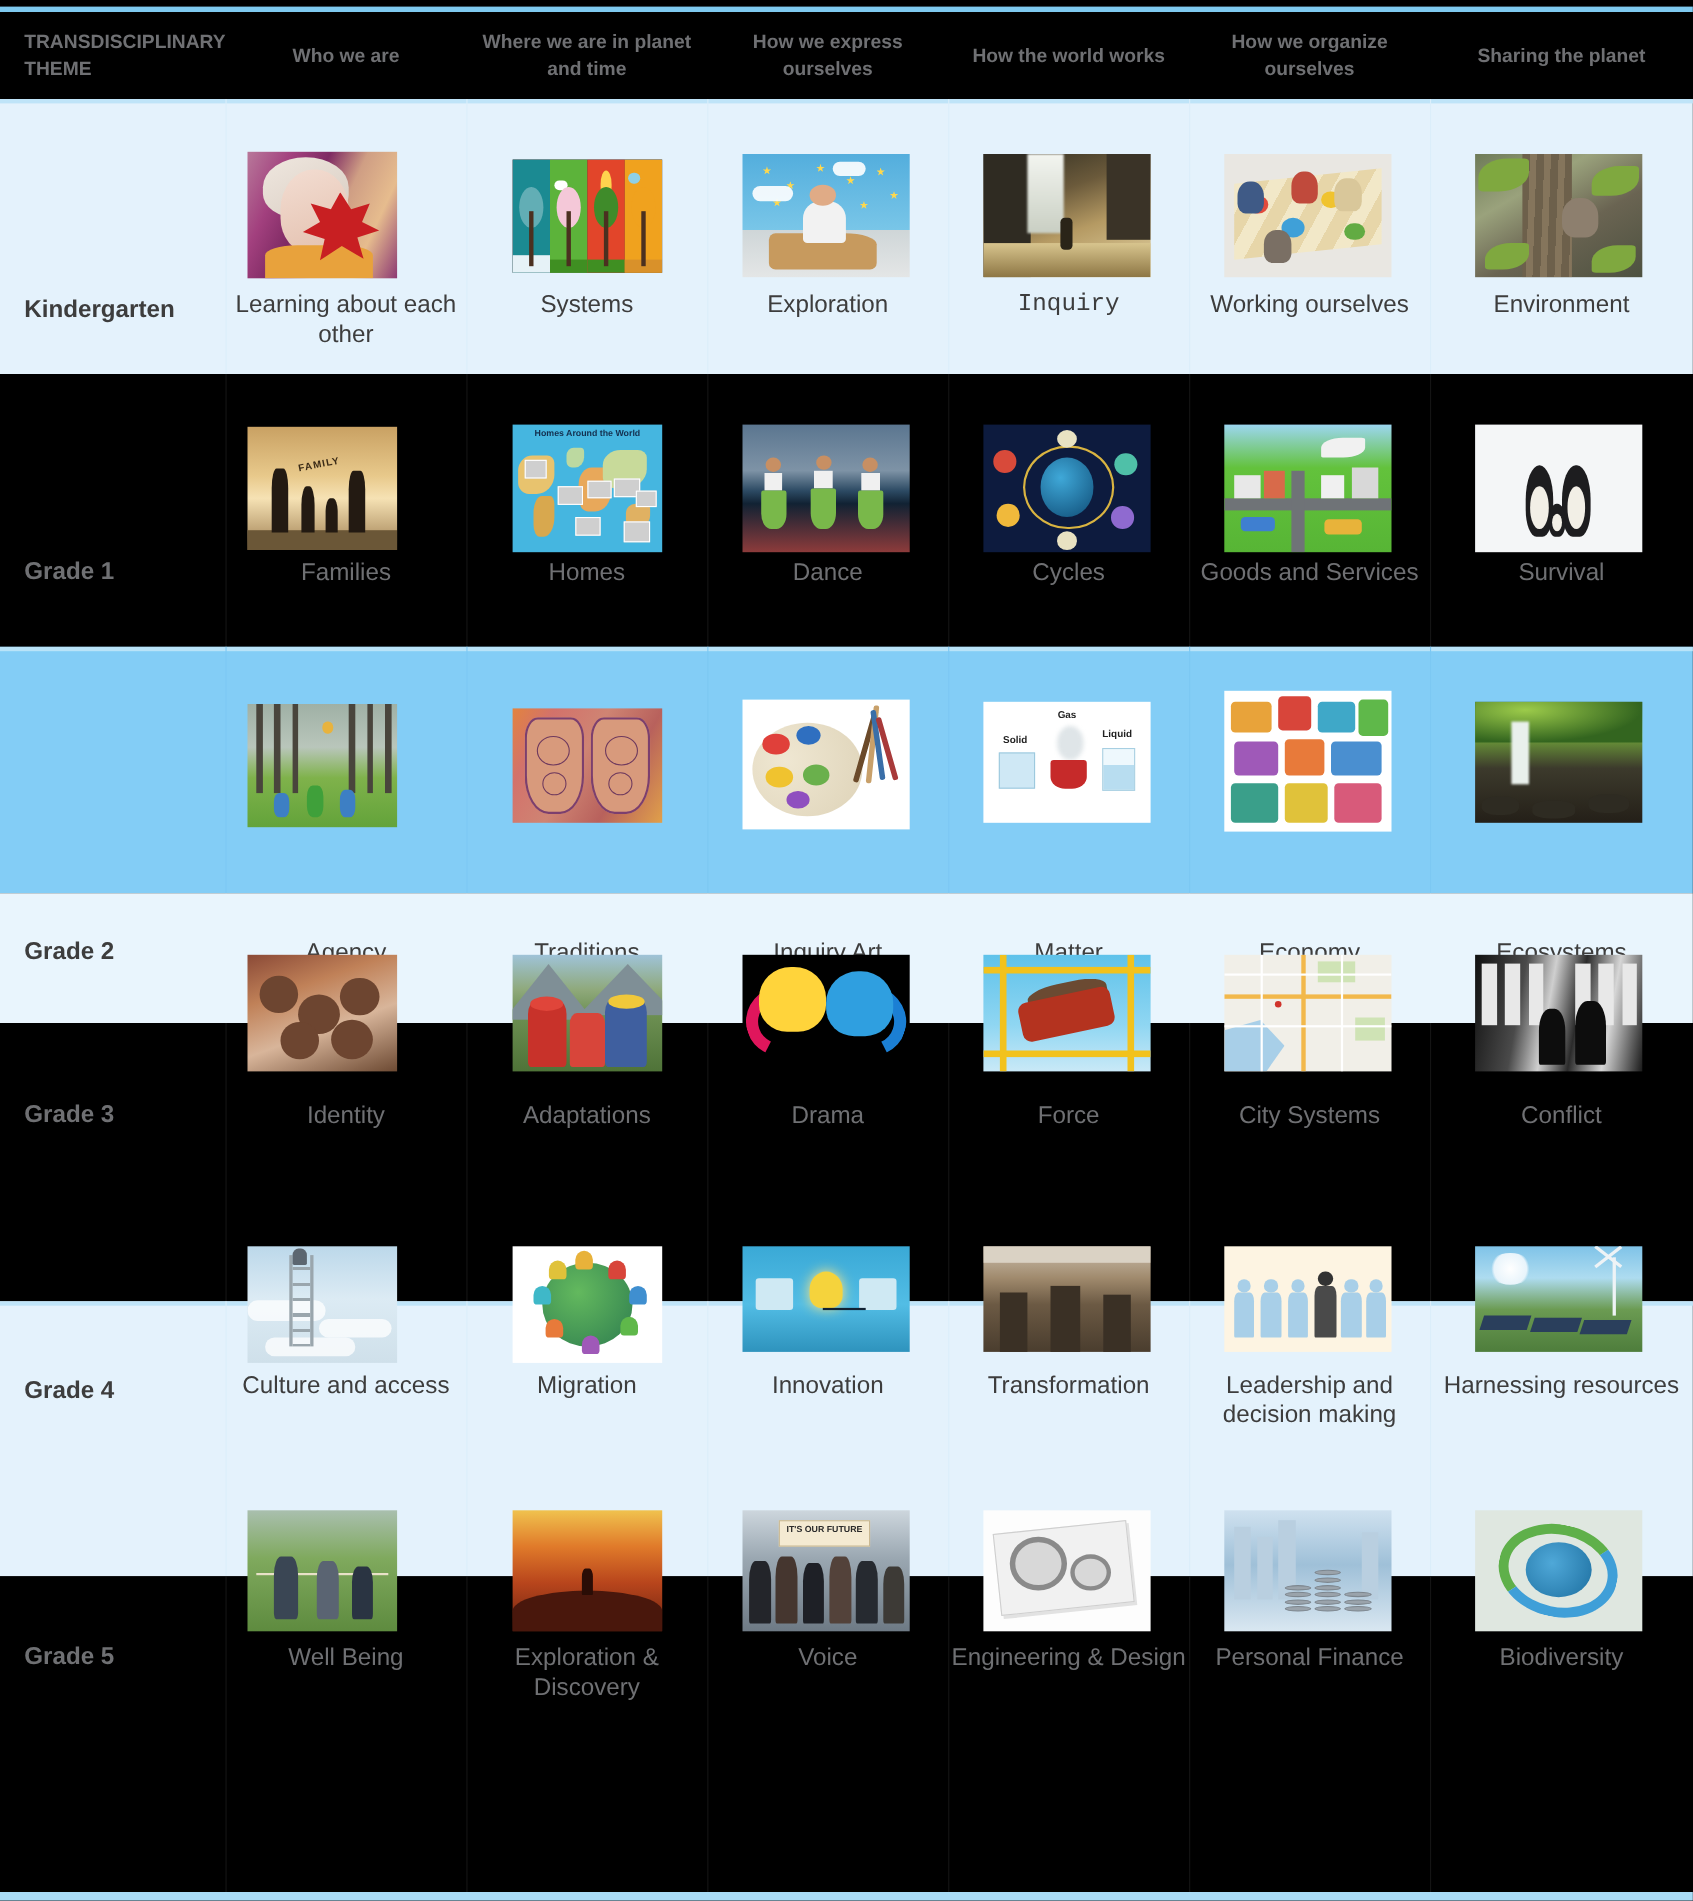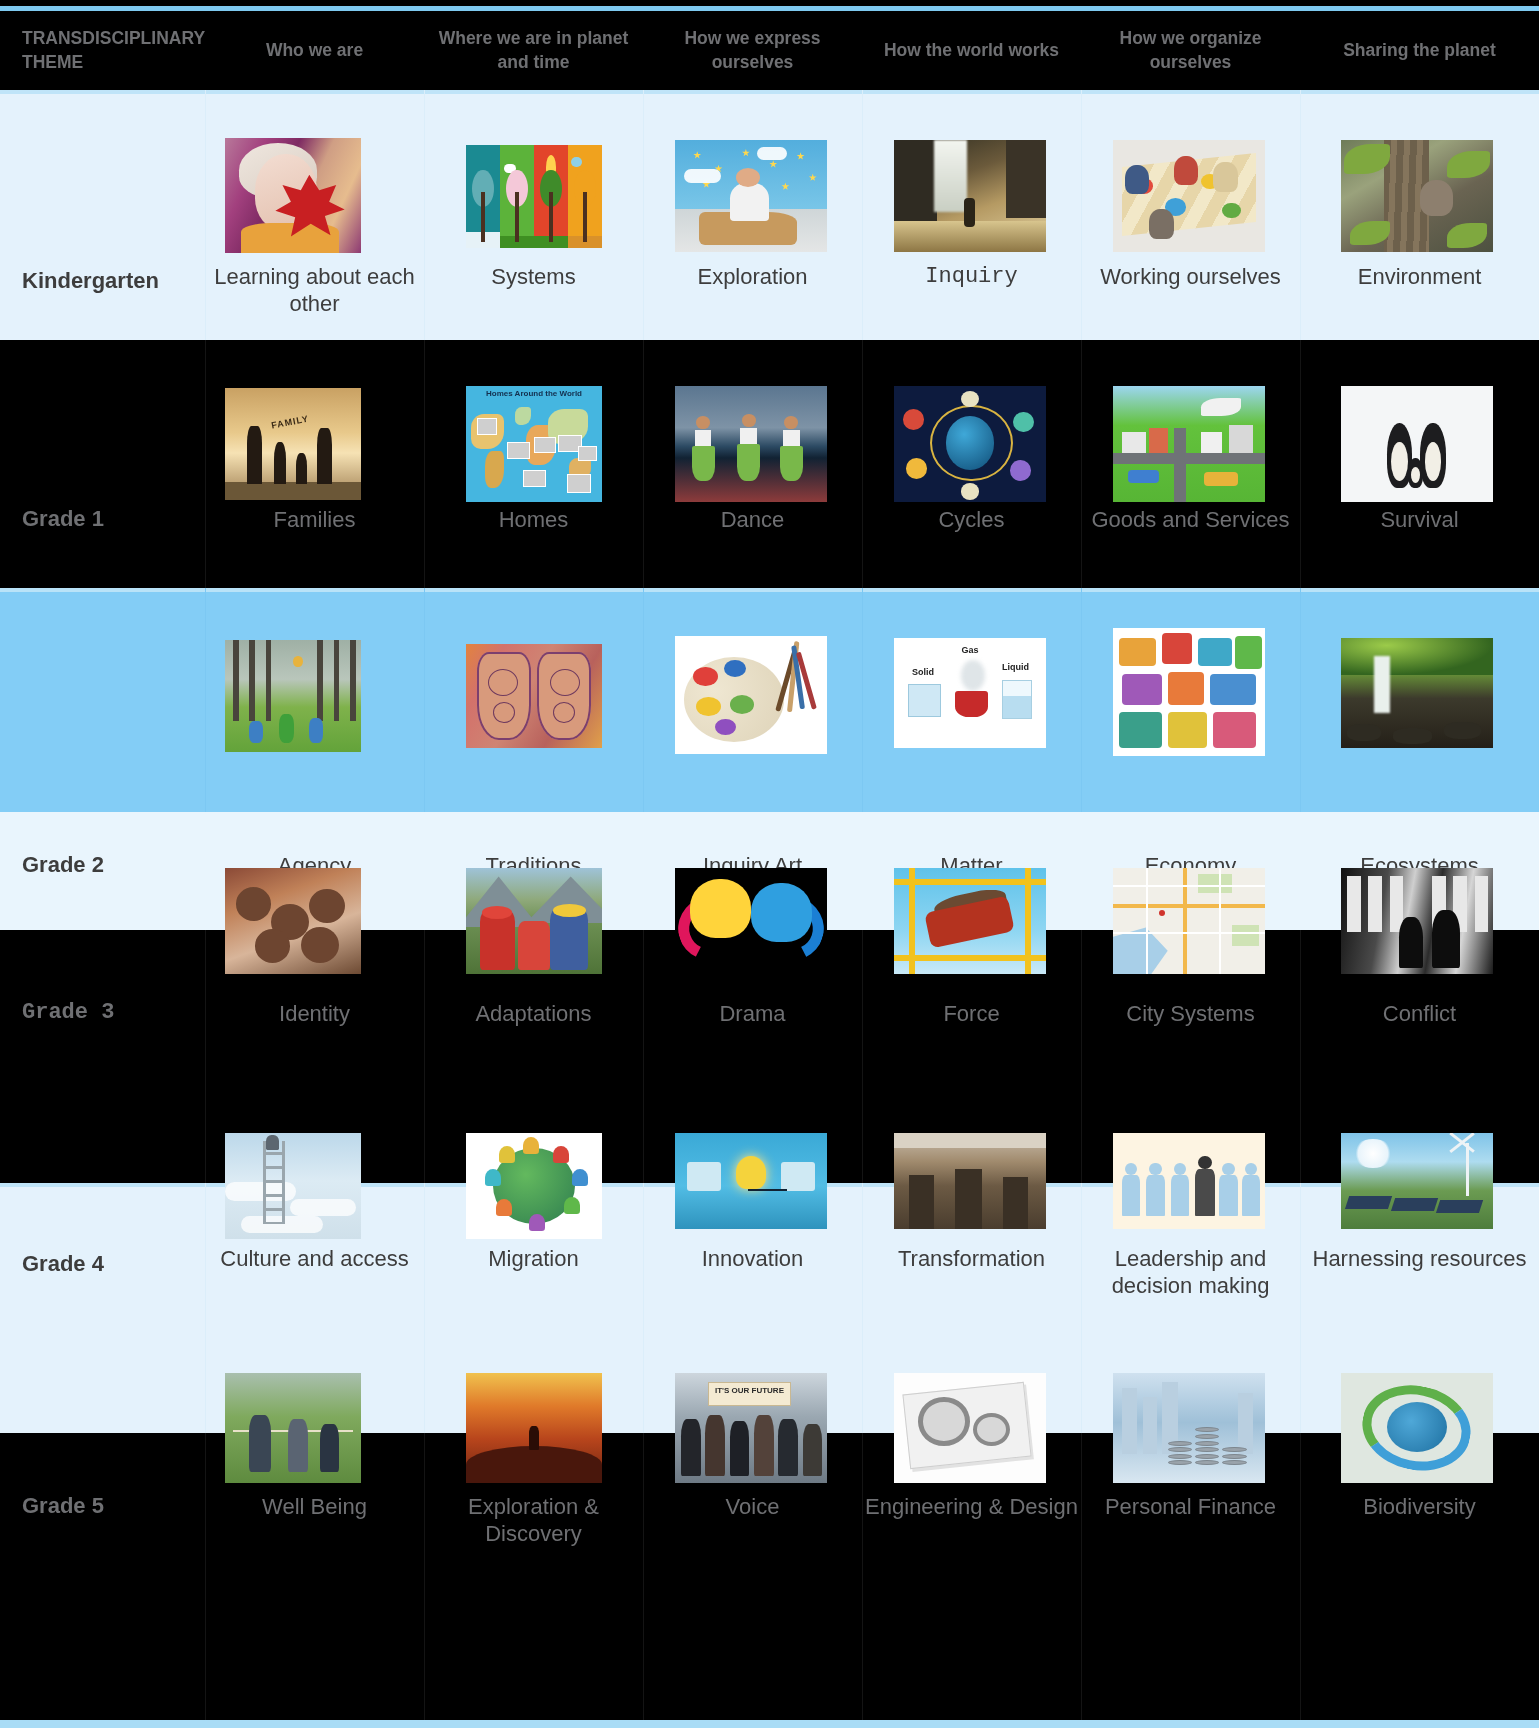--- a/index.html
+++ b/index.html
@@ -683,21 +683,21 @@
   </div>
 
   <div class="row t-dark" style="top:930px;height:253px;">
     <div class="vdiv" style="left:205px"></div>
       <div class="vdiv" style="left:424px"></div>
       <div class="vdiv" style="left:643px"></div>
     <div class="vdiv" style="left:862px"></div>
       <div class="vdiv" style="left:1081px"></div>
       <div class="vdiv" style="left:1300px"></div>
 
-    <div class="gradelabel" style="top:70px;font-family:Liberation Mono, monospace;">Grade 3</div>
+    <div class="gradelabel" style="top:70px;">Grade 3</div>
 
     <div class="cell" style="left:205px;width:219px;">
       <div class="thumbwrap" style="left:20px;top:-62px;">
           <div class="thumb g31 art" style="width:136px;height:106px;">
         <div class="f" style="left:8%;top:18%;width:26%;height:32%"></div>
         <div class="f" style="left:34%;top:34%;width:28%;height:34%"></div>
         <div class="f" style="left:62%;top:20%;width:26%;height:32%"></div>
         <div class="f" style="left:22%;top:58%;width:26%;height:32%"></div>
         <div class="f" style="left:56%;top:56%;width:28%;height:34%"></div>
       </div>

